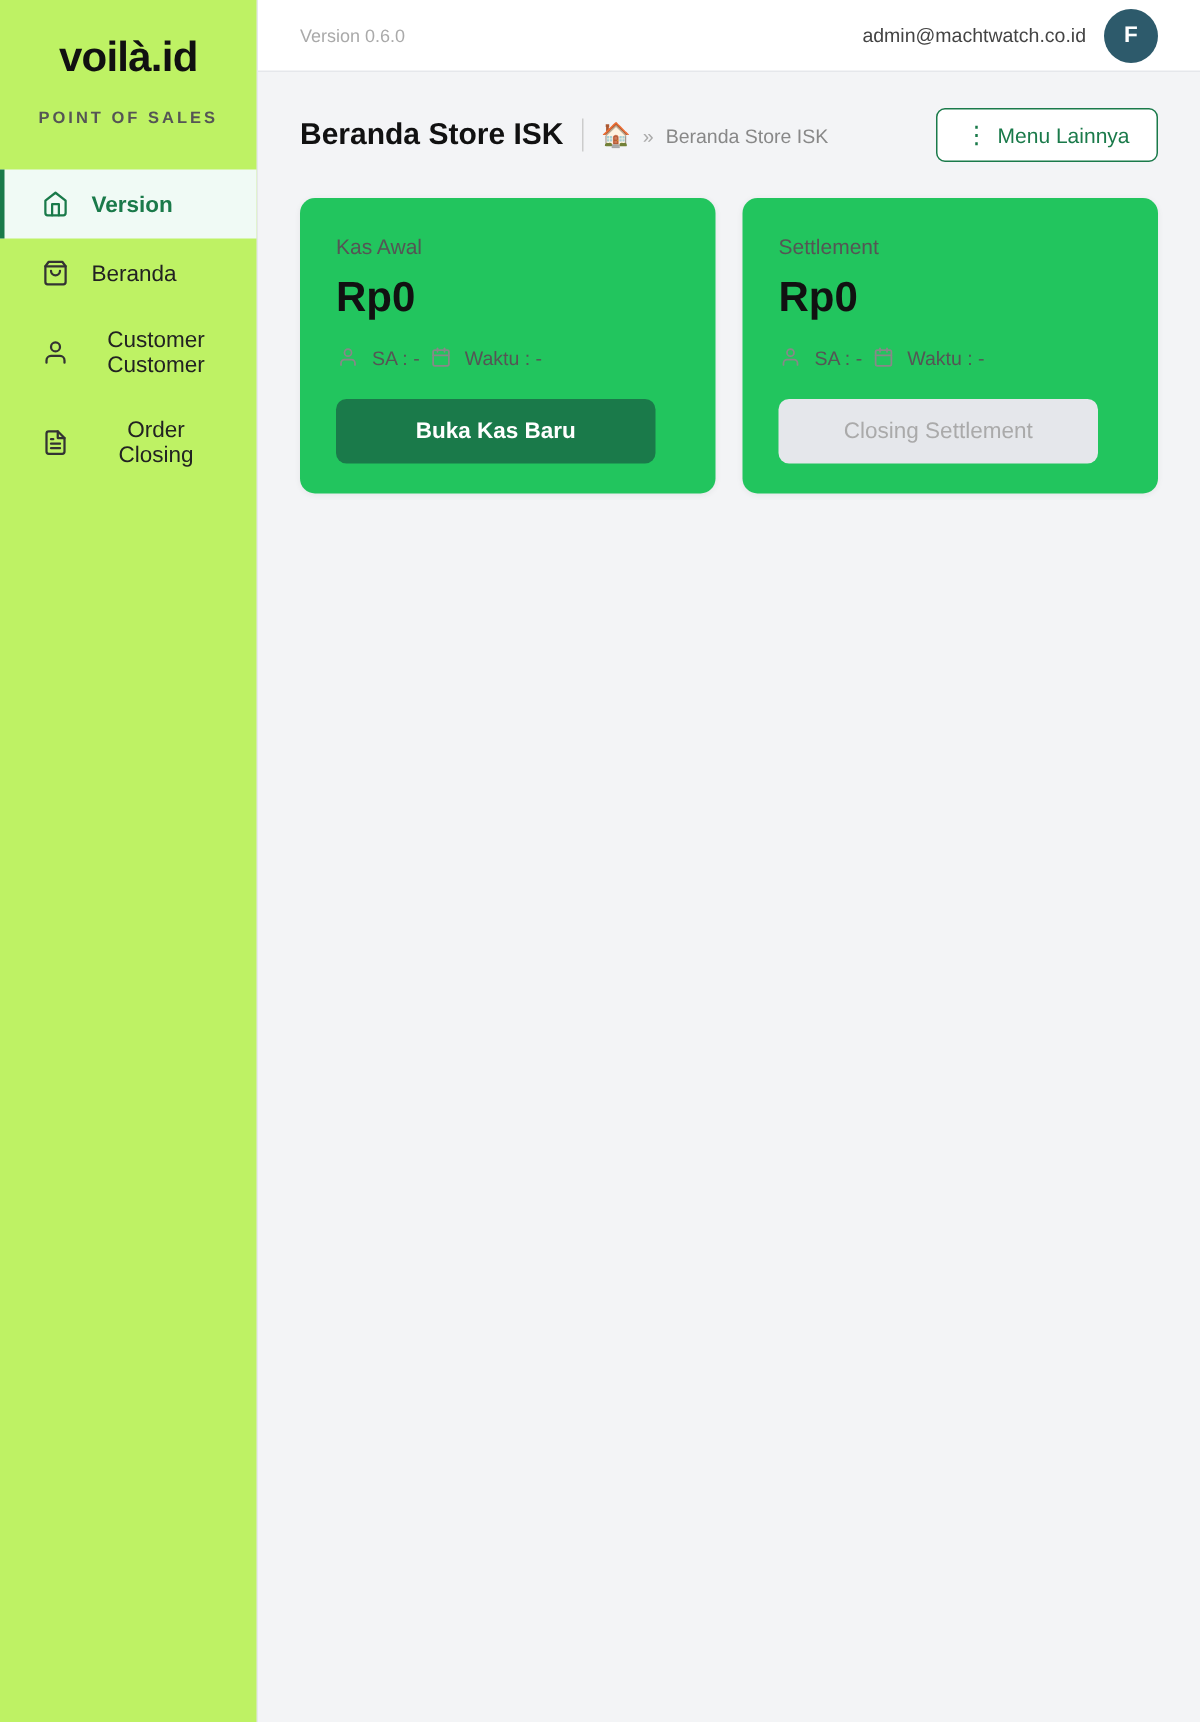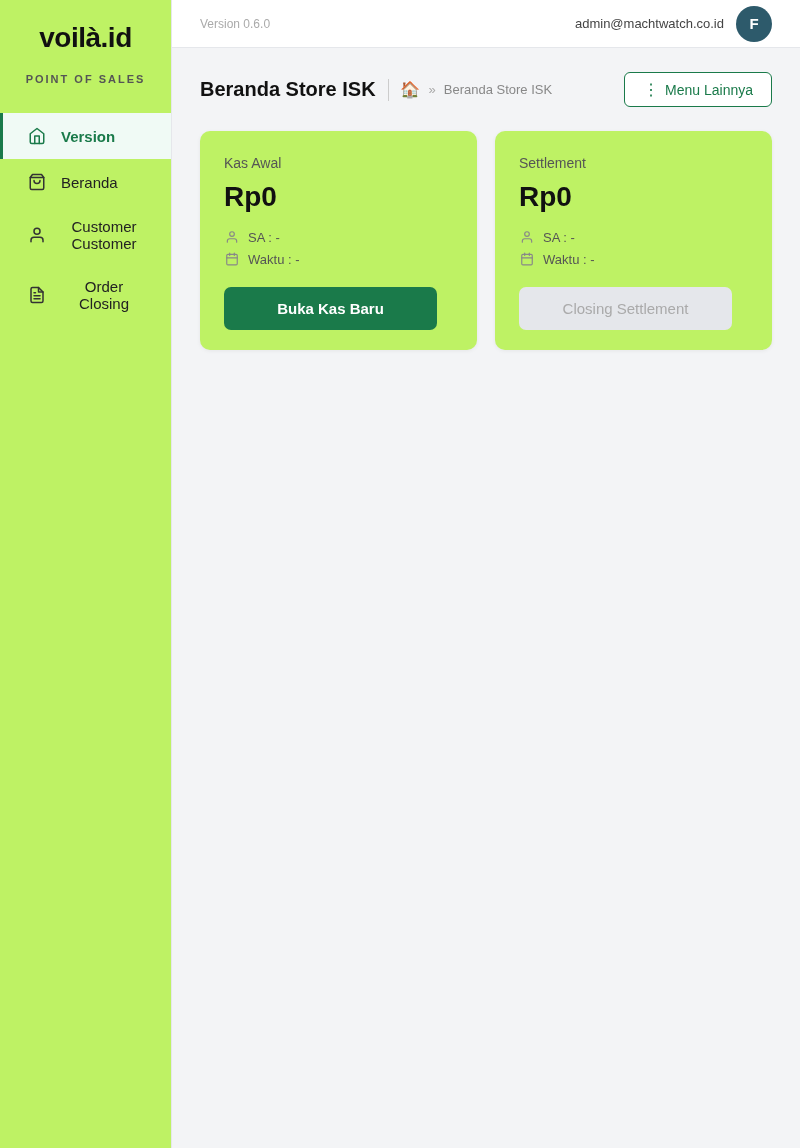--- a/index.html
+++ b/index.html
@@ -163,41 +163,40 @@
       align-items: center;
       gap: 6px;
     }
 
     
     .cards-row {
       display: flex;
       gap: 18px;
     }
     .card {
-      background: #bef264;
+      background: #22c55e;
       border-radius: 10px;
       padding: 24px 40px 20px 24px;
       flex: 1;
       box-shadow: 0 1px 4px rgba(0,0,0,0.06);
     }
     .card-label {
       font-size: 14px;
       color: #555;
       margin-bottom: 10px;
       font-weight: 500;
     }
     .card-amount {
       font-size: 28px;
       font-weight: 700;
       color: #111;
       margin-bottom: 16px;
     }
     .card-meta {
       display: flex;
-      flex-direction: column;
       gap: 6px;
       margin-bottom: 20px;
     }
     .card-meta-item {
       display: flex;
       align-items: center;
       gap: 8px;
       font-size: 13px;
       color: #555;
     }

